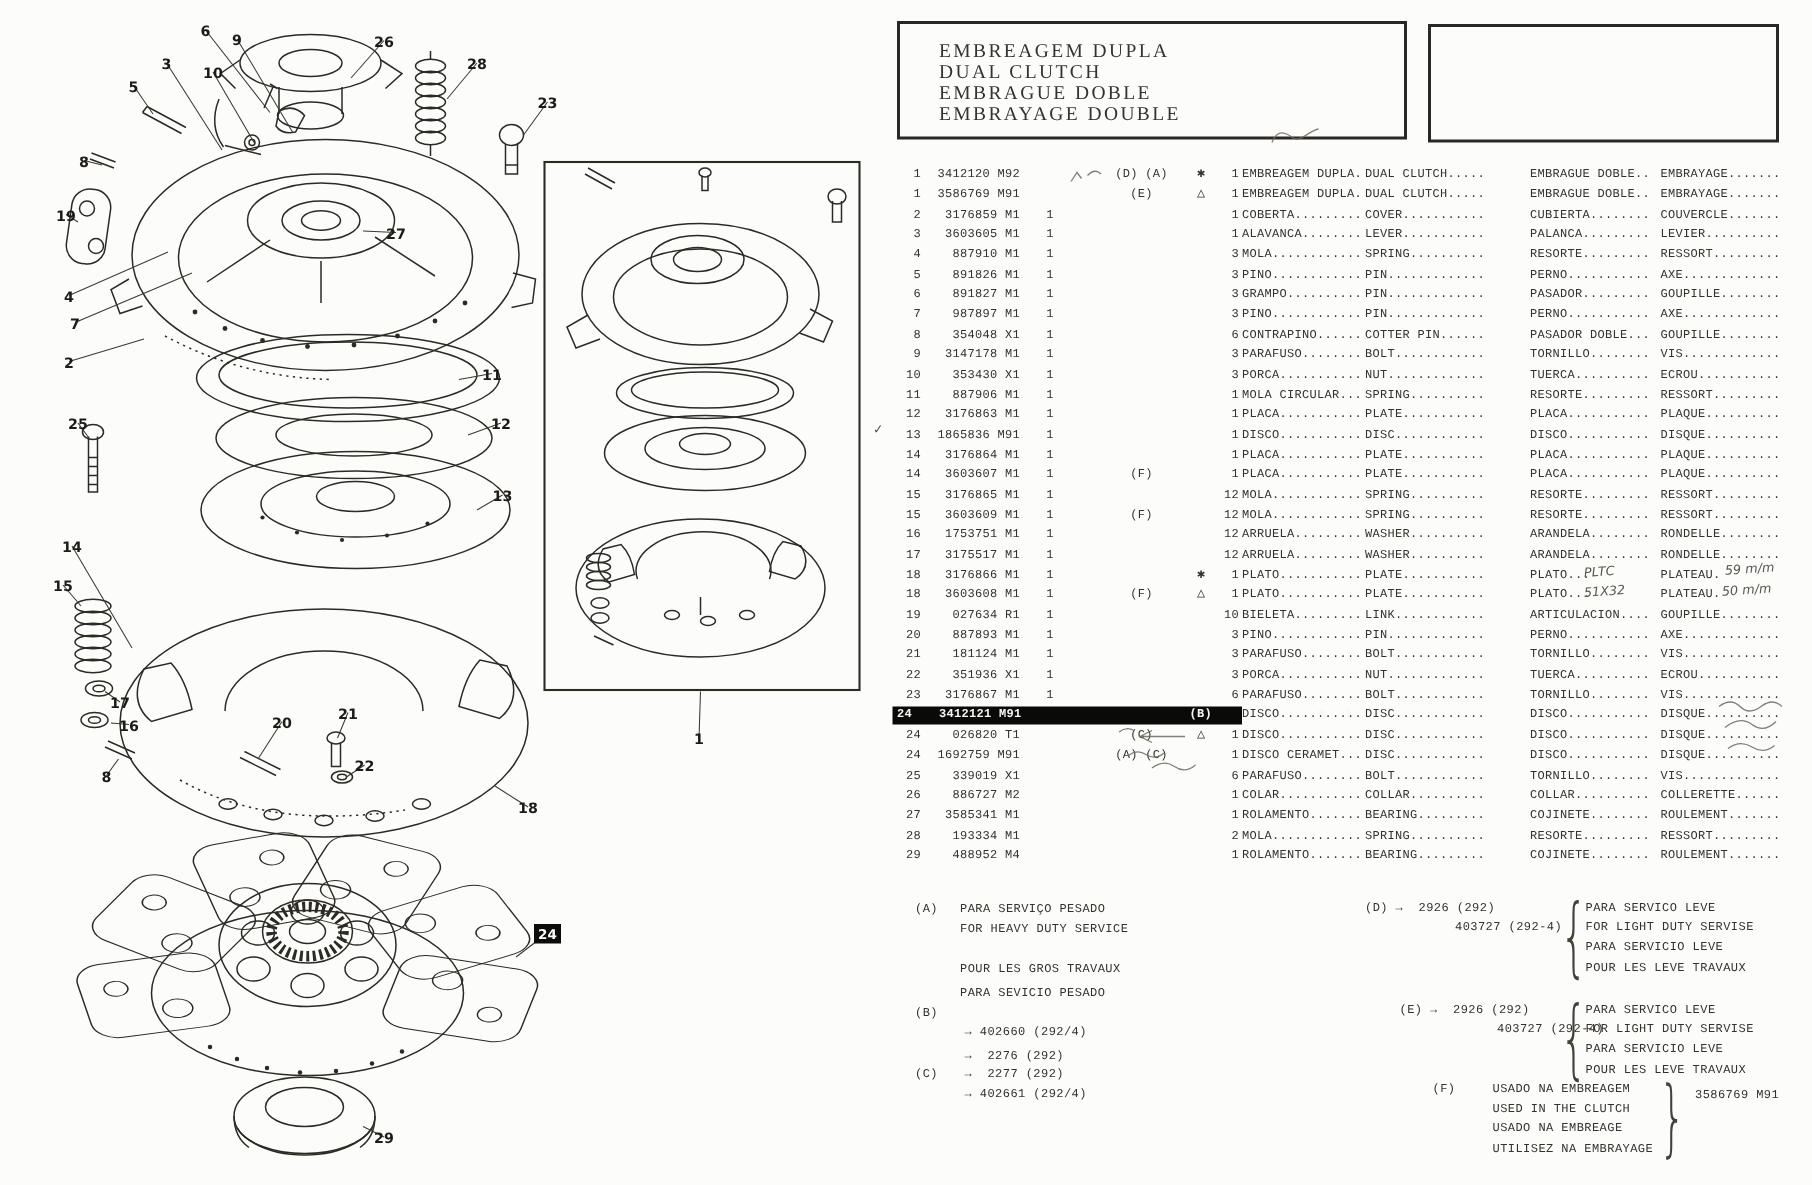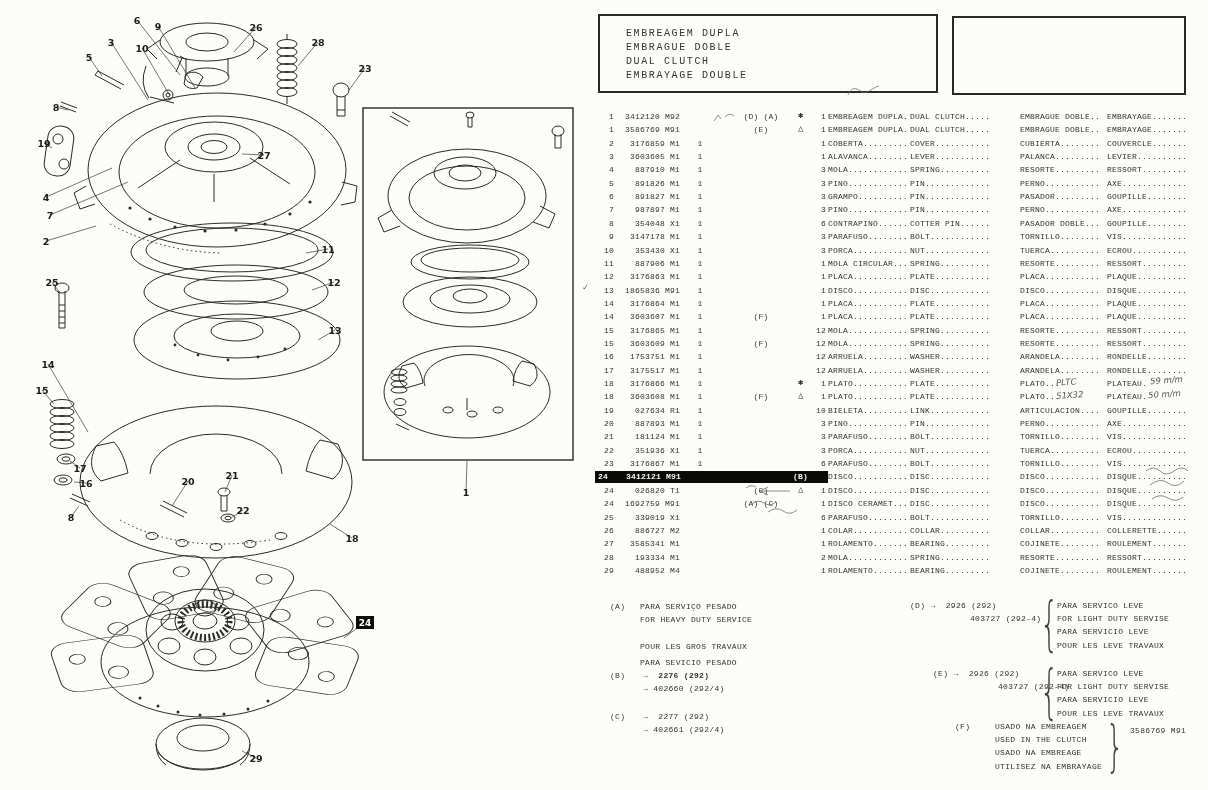--- a/index.html
+++ b/index.html
@@ -1,20 +1,20 @@
 <!DOCTYPE html>
 <html><head>
 <meta charset="utf-8">
 <style>
   html,body{margin:0;padding:0;background:#e8e8e6;}
   .page{position:relative;width:1208px;height:790px;background:#fcfcfa;overflow:hidden;
         font-family:"Liberation Mono","DejaVu Sans Mono",monospace;color:#2d2b27;}
   svg{position:absolute;left:0;top:0;}
   .hbox{position:absolute;border:2px solid #2a2824;box-sizing:border-box;}
-  #title-lines{padding:11px 0 0 26px;font-size:10px;line-height:14px;letter-spacing:1.6px;color:#35332e;}
+  #title-lines{padding:11px 0 0 26px;font-size:13px;line-height:14px;letter-spacing:1.6px;color:#35332e;font-family:Liberation Serif, serif;}
   #rows{position:absolute;left:598px;top:110px;width:610px;height:470px;font-size:8px;color:#34322d;}
   .row{position:absolute;left:0;height:13.35px;width:610px;line-height:13.35px;}
   .cell{position:absolute;white-space:pre;letter-spacing:0.2px;}
   .c-i{left:0;width:16px;text-align:right;}
   .c-p{left:18px;width:64px;text-align:right;font-family:Liberation Mono, monospace;}
   .c-u{left:94px;width:16px;text-align:center;}
   .c-r{left:130px;width:66px;text-align:center;}
   .c-s{left:200px;width:15px;font-size:9px;}
   .c-q{left:213px;width:15px;text-align:right;}
   .c-pt{left:230px;}.c-en{left:312px;}.c-es{left:422px;}.c-fr{left:509px;}
@@ -322,22 +322,22 @@
         <line x1="256" y1="758" x2="242" y2="751" stroke="#3c3931" stroke-width="0.7"></line>
         <text x="256" y="762" class="callout">29</text>
         <line x1="466" y1="492" x2="467" y2="461" stroke="#3c3931" stroke-width="0.7"></line>
         <text x="466" y="496" class="callout">1</text>
       </g>
   </svg>
 
   <div class="hbox" style="left:598px;top:14px;width:340px;height:79px;">
     <div id="title-lines">
         <div>EMBREAGEM DUPLA</div>
+        <div>DUAL CLUTCH</div>
         <div>EMBRAGUE DOBLE</div>
-        <div>DUAL CLUTCH</div>
         <div>EMBRAYAGE DOUBLE</div>
       </div>
   </div>
   <div class="hbox" style="left:952px;top:16px;width:234px;height:79px;"></div>
 
   <div id="rows">
       <div class="row" style="top: 0px;">
         <span class="cell c-i lft">1</span>
         <span class="cell c-p lft">3412120 M92</span>
         <span class="cell c-u lft"></span>
@@ -748,21 +748,21 @@
       </div>
     </div>
 
   <div id="notes">
       <span class="note-line" style="left: 610px; top: 602px;">(A)</span>
       <span class="note-line" style="left: 640px; top: 602px;">PARA SERVIÇO PESADO</span>
       <span class="note-line" style="left: 640px; top: 615.2px;">FOR HEAVY DUTY SERVICE</span>
       <span class="note-line" style="left: 640px; top: 628.4px; margin-top: 30px;">PARA SEVICIO PESADO</span>
       <span class="note-line" style="left: 640px; top: 641.6px;">POUR LES GROS TRAVAUX</span>
       <span class="note-line" style="left: 610px; top: 671px;">(B)</span>
-      <span class="note-line" style="left: 643px; top: 671px; font-weight: bold;">→  2276 (292)</span>
+      <span class="note-line" style="left: 643px; top: 700px;">→  2276 (292)</span>
       <span class="note-line" style="left: 643px; top: 684.2px;">→ 402660 (292/4)</span>
       <span class="note-line" style="left: 610px; top: 712px;">(C)</span>
       <span class="note-line" style="left: 643px; top: 712px;">→  2277 (292)</span>
       <span class="note-line" style="left: 643px; top: 725.2px;">→ 402661 (292/4)</span>
       <span class="note-line" style="left: 910px; top: 601px;">(D) →  2926 (292)</span>
       <span class="note-line" style="left: 970px; top: 614.2px;">403727 (292-4)</span>
       <span class="brace" style="left: 1040px; top: 595px; font-size: 58px; line-height: 58px;">{</span>
       <span class="note-line" style="left: 1057px; top: 601px;">PARA SERVICO LEVE</span>
       <span class="note-line" style="left: 1057px; top: 614.2px;">FOR LIGHT DUTY SERVISE</span>
       <span class="note-line" style="left: 1057px; top: 627.4px;">PARA SERVICIO LEVE</span>

